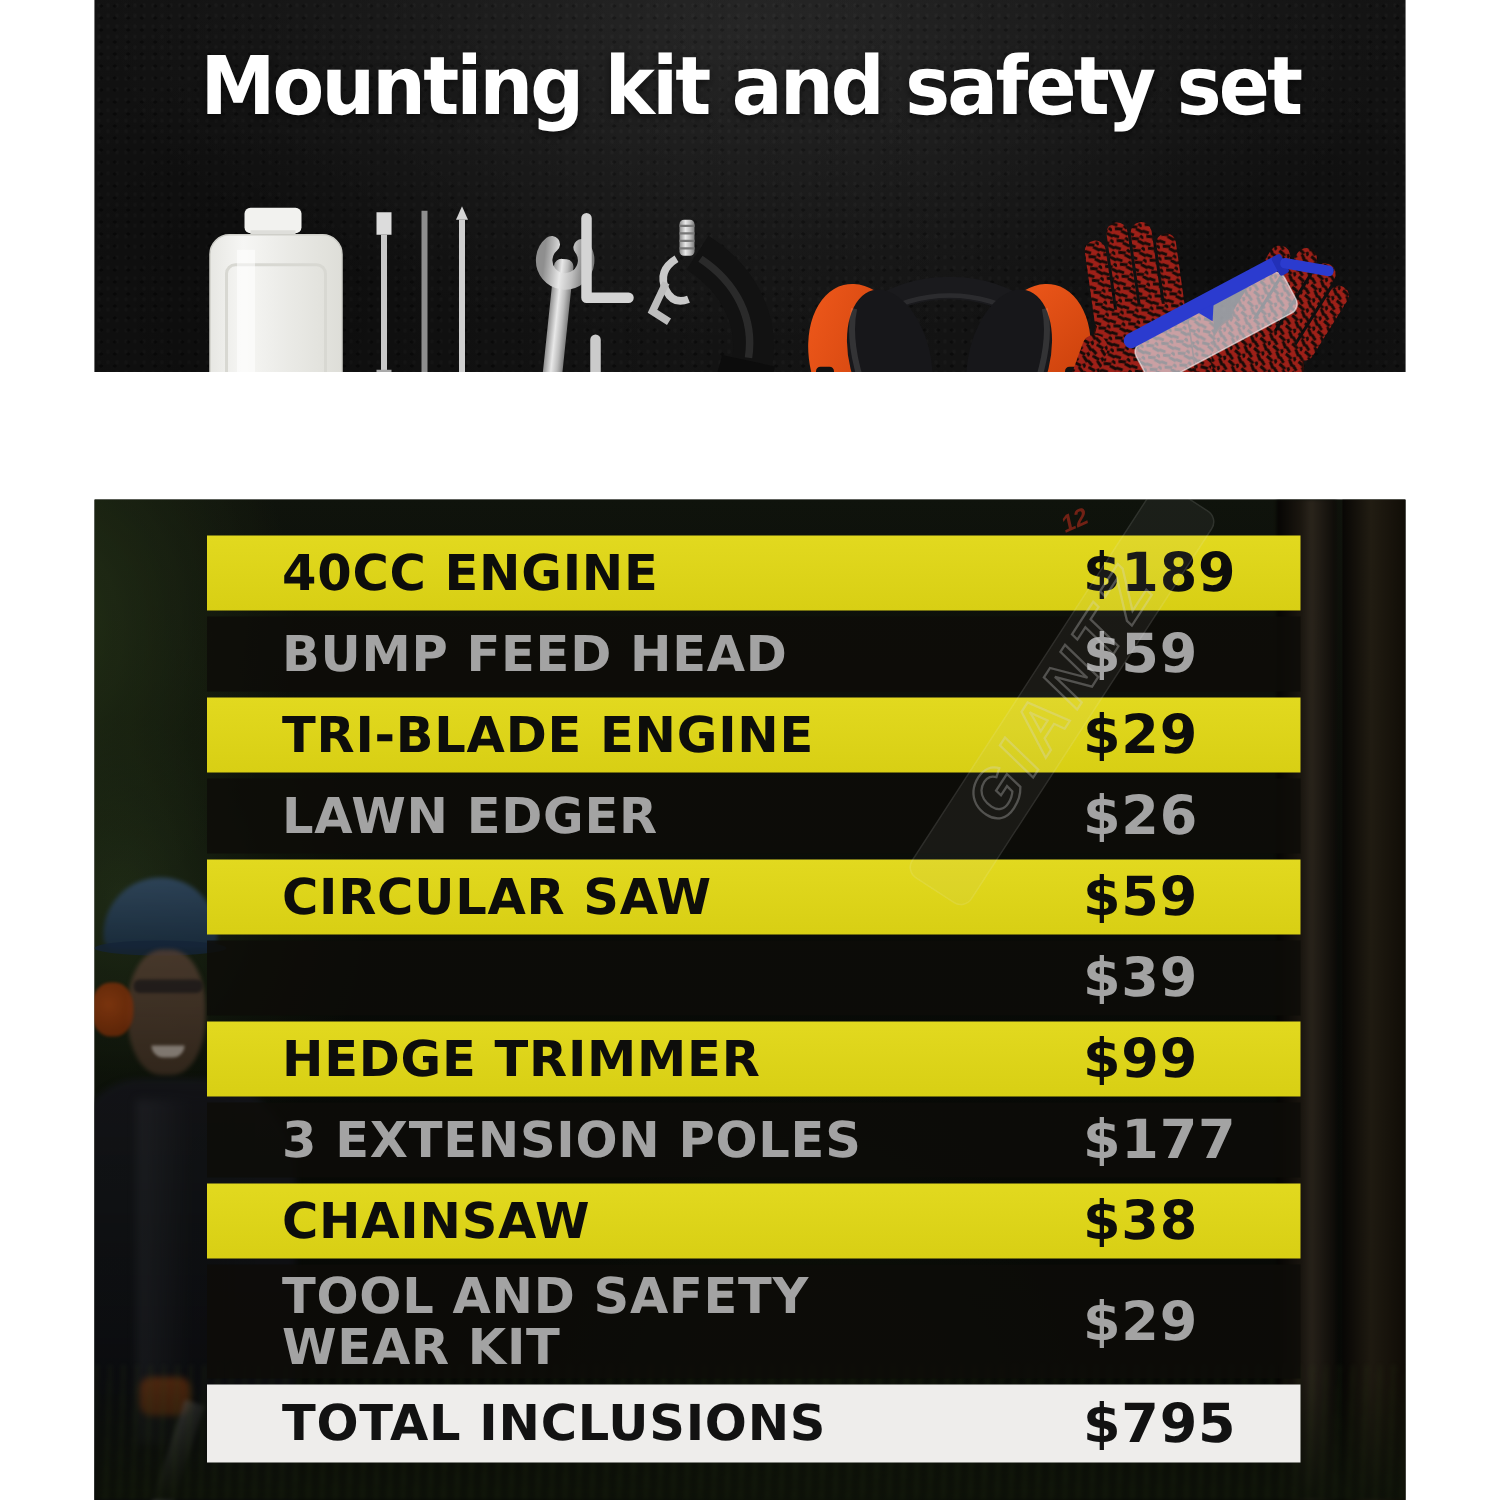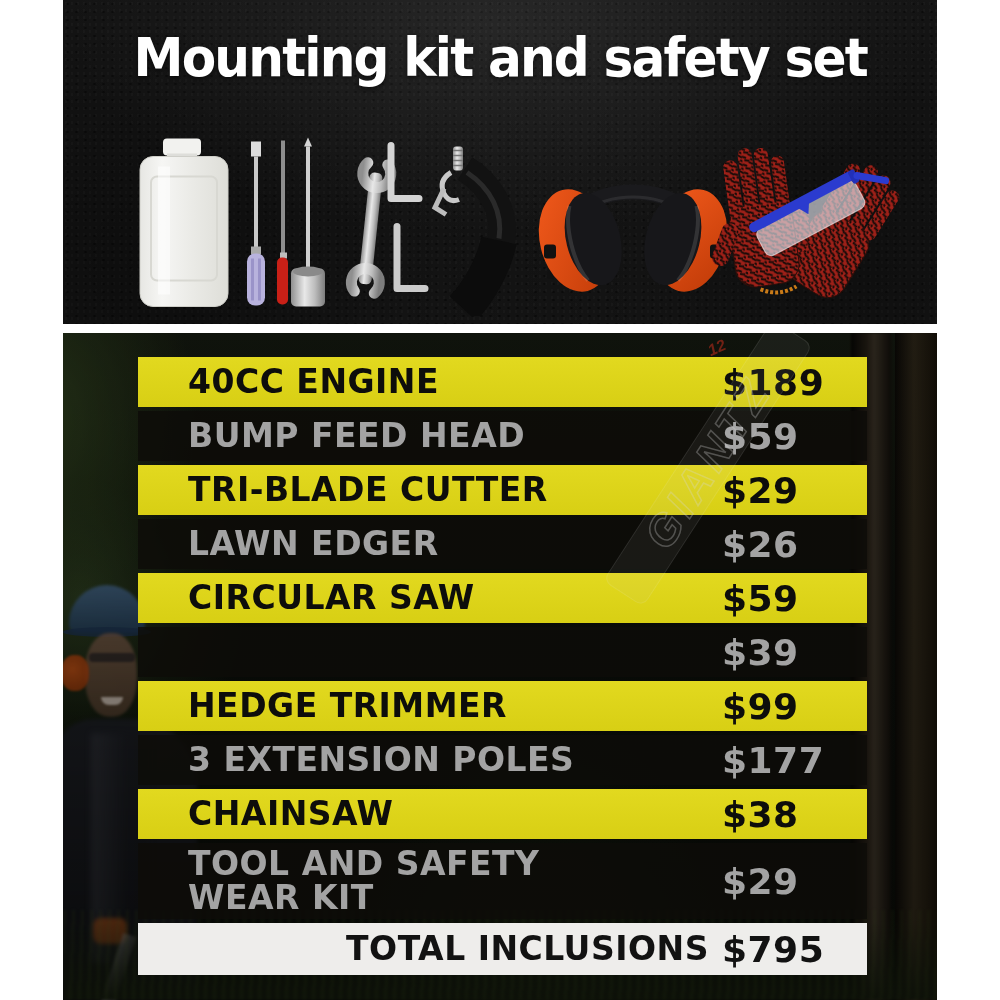--- a/index.html
+++ b/index.html
@@ -1,20 +1,20 @@
 <!DOCTYPE html>
 <html><head>
 <meta charset="utf-8">
 <style>
   html,body{margin:0;padding:0;background:#ffffff;}
   body{width:1000px;height:1000px;position:relative;overflow:hidden;
        font-family:"Liberation Sans",sans-serif;}
 
   
-  .banner-top{position:absolute;left:63px;top:0;width:874px;height:324px;overflow:hidden;
+  .banner-top{position:absolute;left:63px;top:0;width:874px;height:248px;overflow:hidden;
     background-color:#191919;
     background-image:
       radial-gradient(ellipse 620px 300px at 50% 8%, rgba(255,255,255,0.07), transparent 70%),
       radial-gradient(circle at 12% 82%, rgba(0,0,0,0.50), transparent 60%),
       radial-gradient(circle at 88% 78%, rgba(0,0,0,0.45), transparent 55%),
       radial-gradient(rgba(255,255,255,0.030) 1px, transparent 1.4px),
       radial-gradient(rgba(0,0,0,0.45) 1px, transparent 1.4px);
     background-size:auto,auto,auto,6px 7px,9px 8px;}
   .banner-title{position:absolute;left:0;top:26px;width:100%;text-align:center;
     font-family:"DejaVu Sans",sans-serif;font-weight:bold;font-size:54px;color:#ffffff;
@@ -72,21 +72,21 @@
 
   
   .price-table{position:absolute;left:75px;top:24px;width:729px;z-index:2;
     display:flex;flex-direction:column;gap:4px;}
   .row{position:relative;height:50px;display:flex;align-items:center;
     font-family:"DejaVu Sans",sans-serif;font-weight:bold;}
   .row .label{margin-left:50px;font-size:33px;letter-spacing:0.5px;white-space:nowrap;line-height:1.02;}
   .row .price{position:absolute;left:584px;font-size:36px;letter-spacing:0.5px;}
   .row.yellow{background:linear-gradient(180deg,#e2d91f,#d8cf14);color:#0d0d0b;}
   .row.dark{background:rgba(13,12,9,0.82);color:#a3a3a3;}
-  .row.white{background:#eeedeb;color:#121212;height:52px;justify-content:center;}
+  .row.white{background:#eeedeb;color:#121212;height:52px;}
   .row.tall{height:76px;}
   .row.tall .label{white-space:normal;width:470px;}
 
   
   .watermark{position:absolute;left:520px;top:0;width:250px;height:260px;z-index:3;pointer-events:none;}
   .wm-inner{position:absolute;left:50%;top:50%;transform:translate(-50%,-50%) rotate(-57deg);}
   .wm-bar{width:310px;height:46px;border-radius:9px;
     background:rgba(200,200,200,0.07);border:1px solid rgba(255,255,255,0.09);
     display:flex;align-items:center;justify-content:center;}
   .wm-text{font-family:"Liberation Sans",sans-serif;font-weight:bold;font-style:italic;
@@ -249,21 +249,21 @@
   <div class="price-table">
     <div class="row yellow">
       <span class="label">40CC ENGINE</span>
       <span class="price">$189</span>
     </div>
     <div class="row dark">
       <span class="label">BUMP FEED HEAD</span>
       <span class="price">$59</span>
     </div>
     <div class="row yellow">
-      <span class="label">TRI-BLADE CUTTER</span>
+      <span class="label">TRI-BLADE ENGINE</span>
       <span class="price">$29</span>
     </div>
     <div class="row dark">
       <span class="label">LAWN EDGER</span>
       <span class="price">$26</span>
     </div>
     <div class="row yellow">
       <span class="label">CIRCULAR SAW</span>
       <span class="price">$59</span>
     </div>

